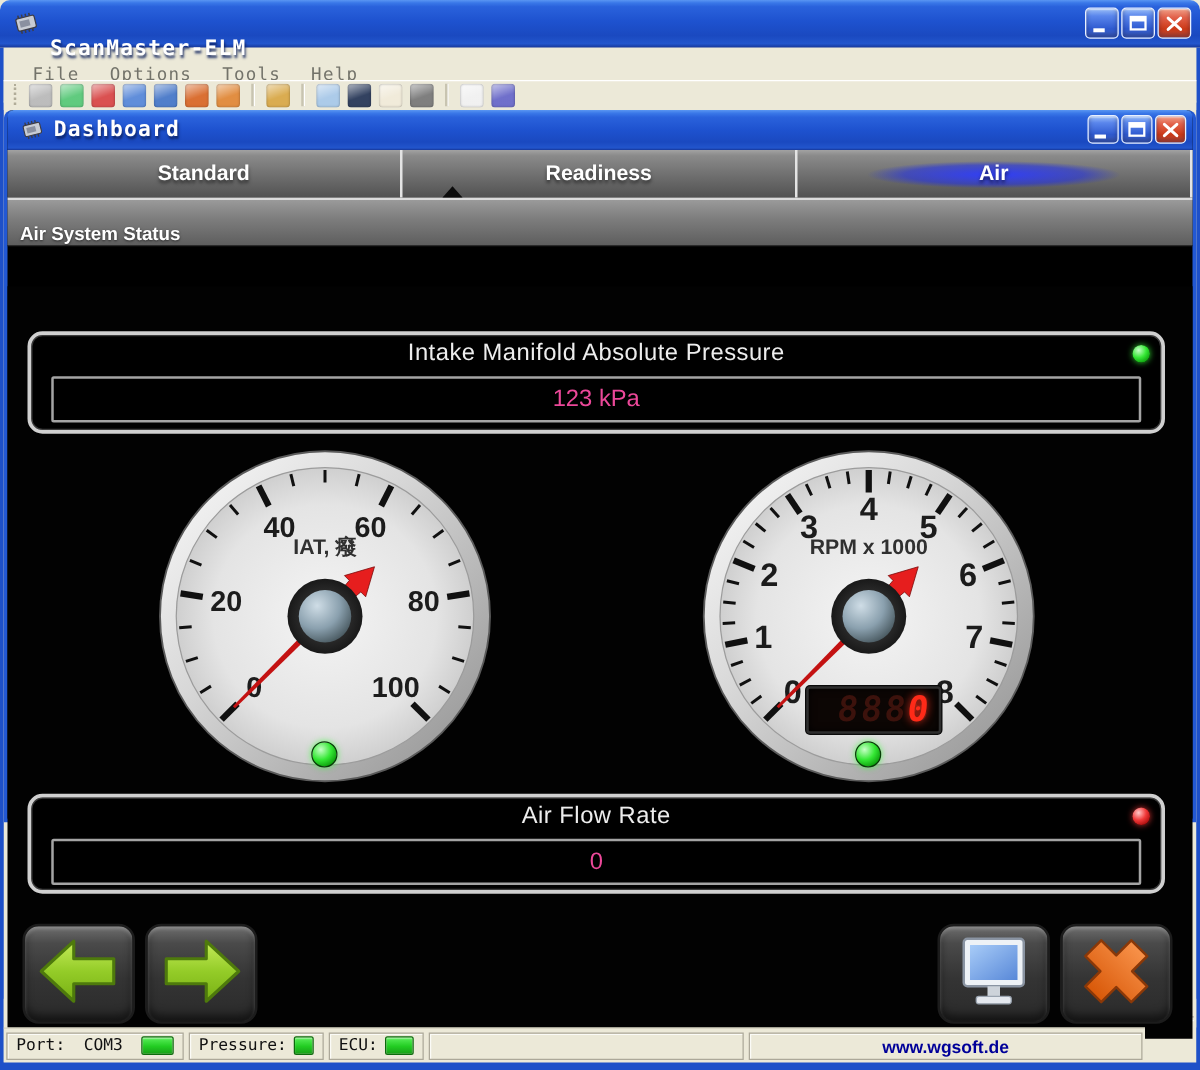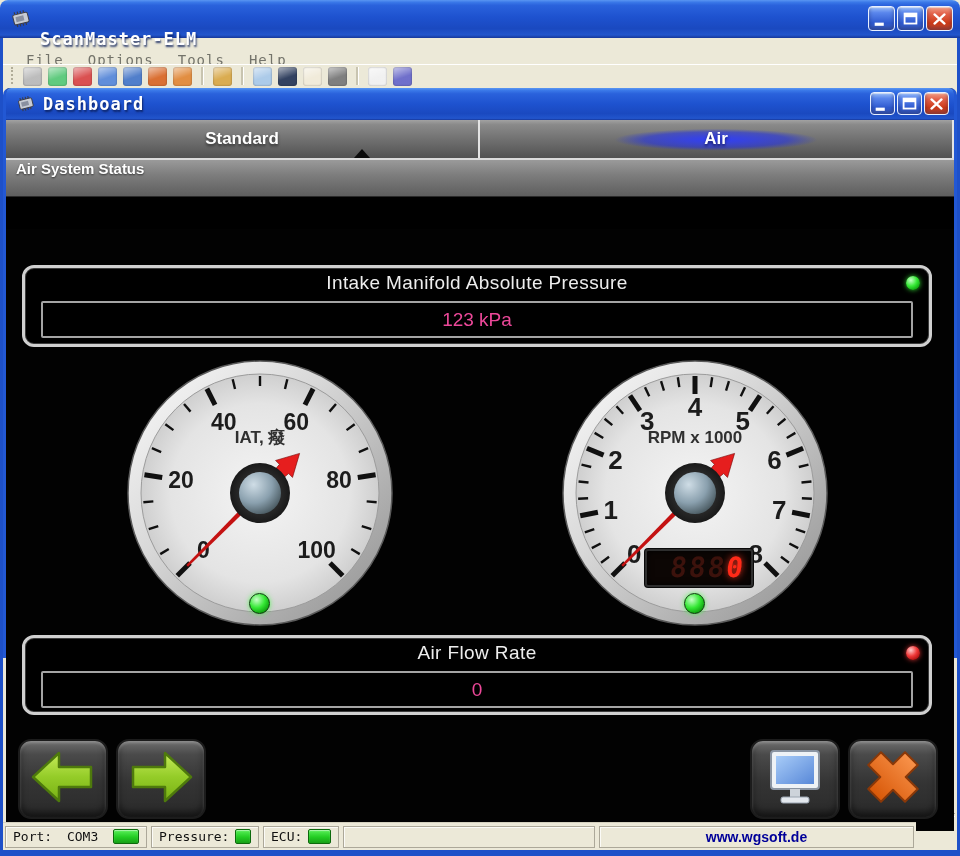--- a/index.html
+++ b/index.html
@@ -52,21 +52,21 @@
 
   .tabs{position:relative;height:38px;display:flex;border-bottom:2px solid #dcdcdc;
     background:linear-gradient(180deg,#a2a2a2 0%,#8a8a8a 12%,#6e6e6e 55%,#525252 100%);}
   .tab{flex:1;display:flex;align-items:center;justify-content:center;color:#fff;
     font:bold 17px "Liberation Sans",sans-serif;text-shadow:0 2px 3px rgba(0,0,0,.55);border-right:2px solid #e4e4e4;}
   .tab:last-child{border-right:0;}
   .tab.active{background:radial-gradient(130px 14px at 50% 52%,rgba(45,60,255,.95) 0%,rgba(30,45,235,.55) 55%,rgba(0,0,0,0) 78%);}
   .tab-triangle{position:absolute;left:348px;bottom:0;width:0;height:0;
     border-left:8px solid transparent;border-right:8px solid transparent;border-bottom:9px solid #0c0c0c;}
 
-  .section-bar{height:36px;display:flex;align-items:flex-start;padding-left:10px;
+  .section-bar{height:36px;display:flex;align-items:flex-end;padding-left:10px;
     background:linear-gradient(180deg,#9a9a9a 0%,#7e7e7e 40%,#5e5e5e 100%);border-bottom:1px solid #2a2a2a;
     color:#fff;font:bold 15px "Liberation Sans",sans-serif;text-shadow:0 1px 2px rgba(0,0,0,.6);}
 
   .canvas{position:relative;height:602px;background:#020202;margin-top:32px;}
 
   .display-panel{position:absolute;left:16px;width:910px;background:#000;border:3px solid #d0d0d0;
     border-radius:12px;box-sizing:border-box;box-shadow:inset 0 0 0 1px #3c3c3c;}
   .dp-imap{top:36px;height:82px;}
   .dp-afr{top:406px;height:80px;}
   .dp-title{text-align:center;color:#ededed;font-size:19px;margin-top:4px;letter-spacing:.4px;}
@@ -224,20 +224,21 @@
           <div class="winbtn close small">
             <svg width="23" height="20" viewBox="0 0 25 22">
               <path d="M7 6 L18 16 M18 6 L7 16" stroke="#fff" stroke-width="2.6" stroke-linecap="round"></path>
             </svg>
           </div>
         </div>
     </div>
 
     <div class="tabs" id="tabs">
         <div class="tab">Standard</div>
+        <div class="tab">Readiness</div>
         <div class="tab active">Air</div>
         <div class="tab-triangle"></div>
       </div>
 
     <div class="section-bar">
       <span>Air System Status</span>
     </div>
 
     <div class="canvas">
 

